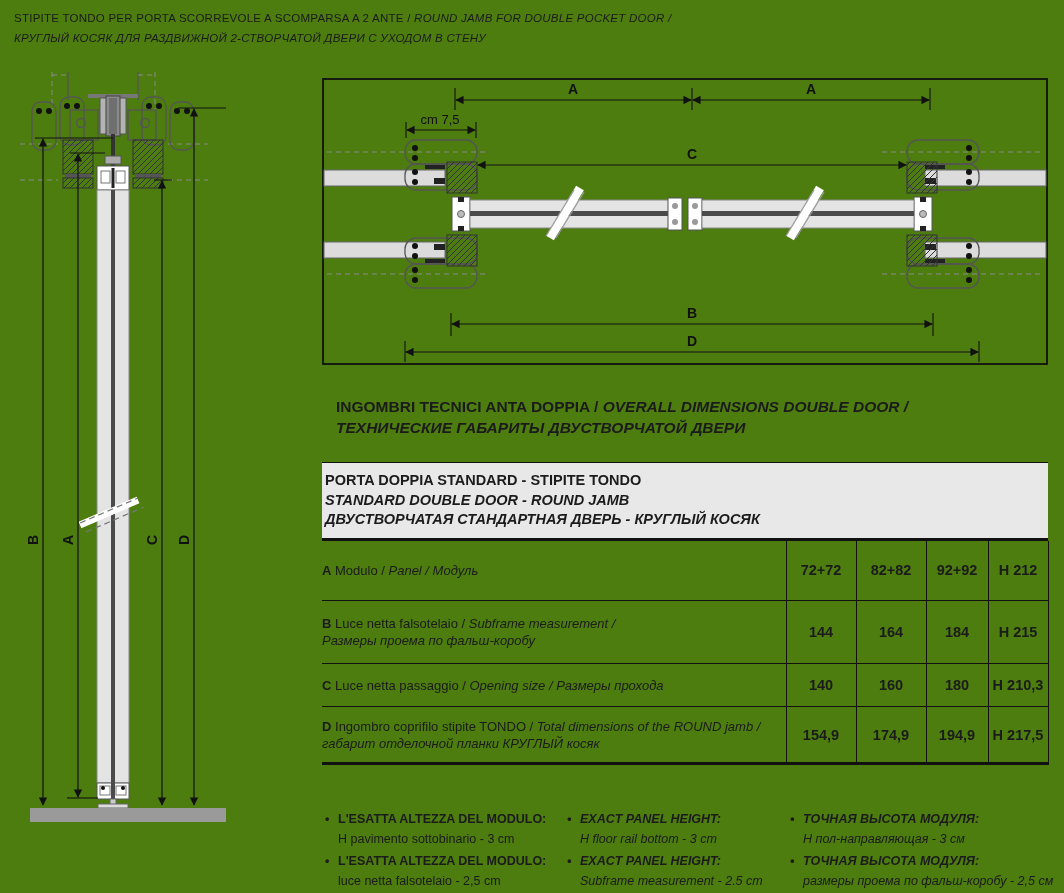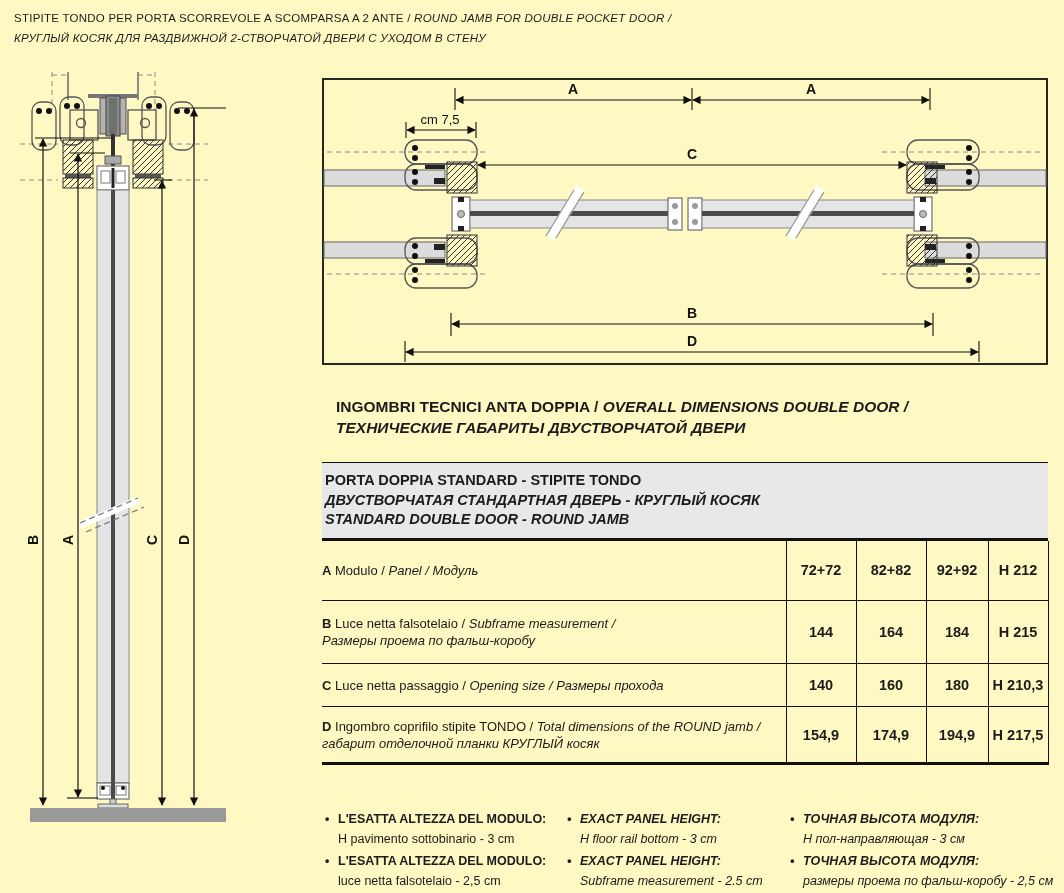--- a/index.html
+++ b/index.html
@@ -1,16 +1,16 @@
 <!DOCTYPE html>
 <html><head>
 <meta charset="utf-8">
 <style>
   html,body{margin:0;padding:0;background:#fff;}
-  .page{position:relative;width:1064px;height:893px;background:#fef9c3;overflow:hidden;
+  .page{position:relative;width:1064px;height:893px;background:#4d7c0f;overflow:hidden;
         font-family:"Liberation Sans", sans-serif;color:#1b1b1b;}
   .i{font-style:italic;}
   .b{font-weight:bold;}
 
   
   .page-header{position:absolute;left:14px;top:8px;font-size:11.5px;letter-spacing:.25px;line-height:20px;}
 
   
   .svg-abs{position:absolute;}
   .dim{stroke:#111;stroke-width:1.2;fill:none;}
@@ -304,22 +304,22 @@
   </svg>
 
   <div class="section-heading">
     <div><span>INGOMBRI TECNICI ANTA DOPPIA / </span><span class="i">OVERALL DIMENSIONS DOUBLE DOOR /</span></div>
     <div class="i">ТЕХНИЧЕСКИЕ ГАБАРИТЫ ДВУСТВОРЧАТОЙ ДВЕРИ</div>
   </div>
 
   <div class="table-wrap">
     <div class="tbl-title">
       <div>PORTA DOPPIA STANDARD - STIPITE TONDO</div>
+      <div class="i">STANDARD DOUBLE DOOR - ROUND JAMB</div>
       <div class="i">ДВУСТВОРЧАТАЯ СТАНДАРТНАЯ ДВЕРЬ - КРУГЛЫЙ КОСЯК</div>
-      <div class="i">STANDARD DOUBLE DOOR - ROUND JAMB</div>
     </div>
     <table class="dims">
       <colgroup>
           <col style="width:464px">
           <col style="width:70px">
           <col style="width:70px">
           <col style="width:62px">
           <col style="width:60px">
         </colgroup>
       <tbody>

